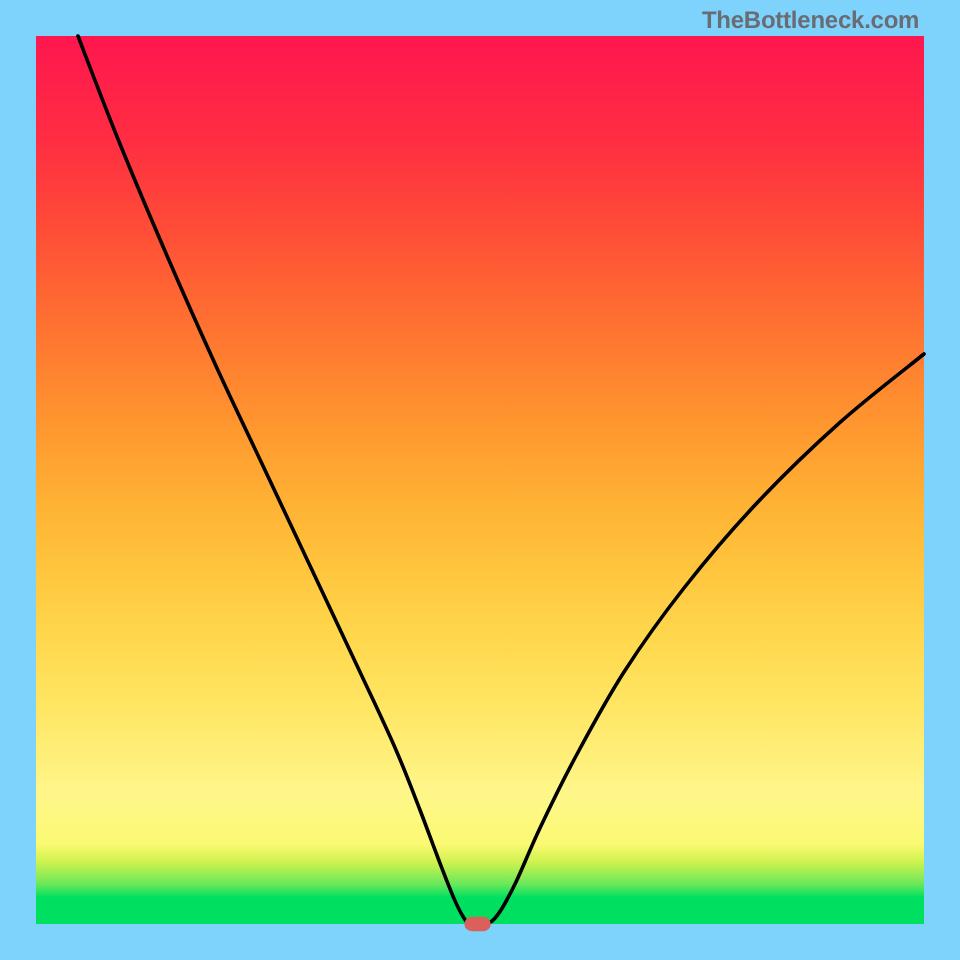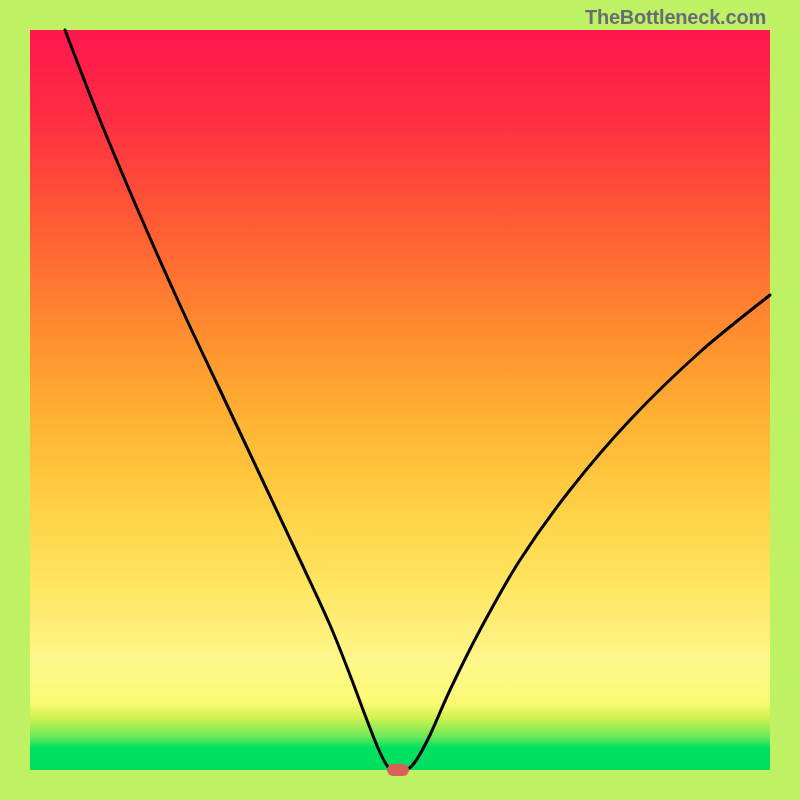--- a/index.html
+++ b/index.html
@@ -1,21 +1,21 @@
 <!DOCTYPE html>
 <html><head>
 <meta charset="utf-8">
 <style>
   * { margin: 0; padding: 0; box-sizing: border-box; }
   html, body { width: 800px; height: 800px; overflow: hidden; background: #000; }
   .chart-container {
     position: relative;
     width: 800px;
     height: 800px;
-    background: #bef264;
+    background: #7dd3fc;
   }
   .plot-area {
     position: absolute;
     left: 30px;
     top: 30px;
     width: 740px;
     height: 740px;
     background: linear-gradient(to top,
       #00e060 0%,
       #00e060 3%,

